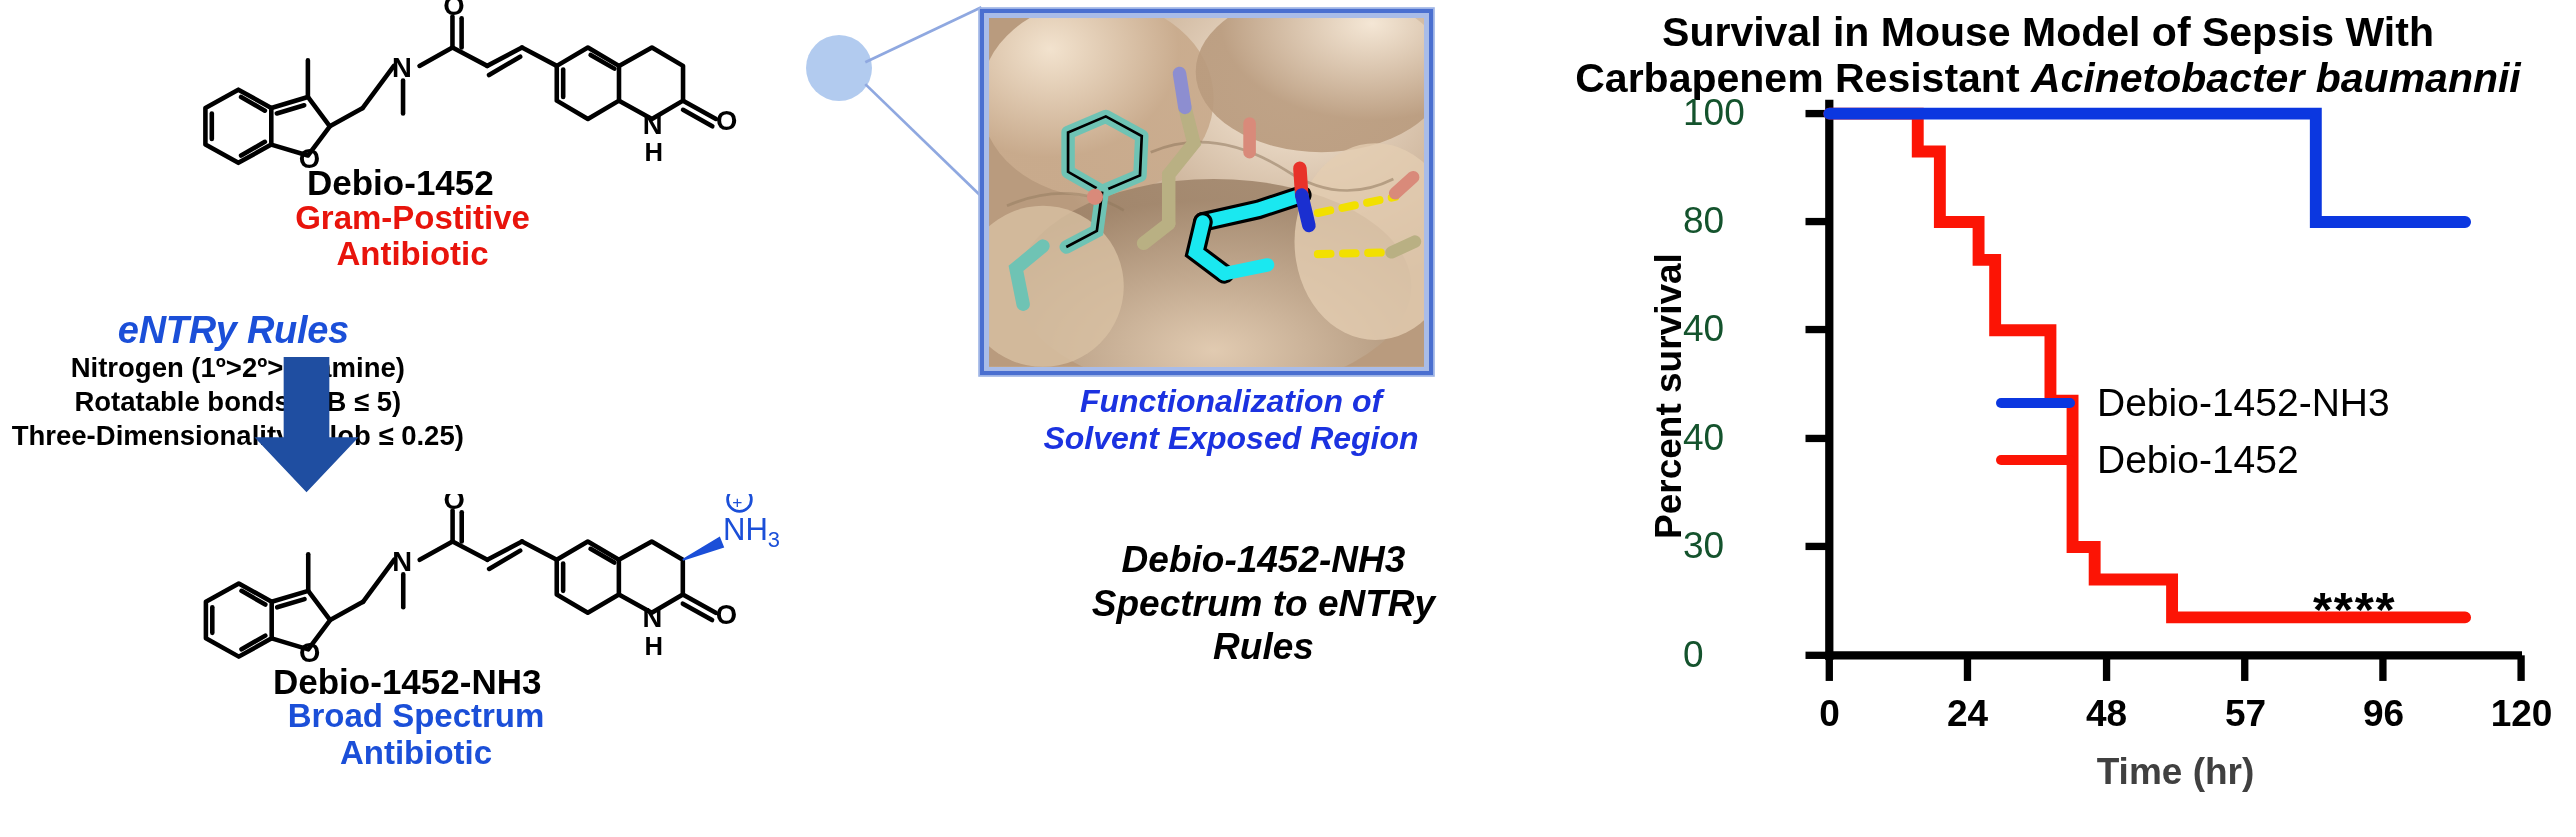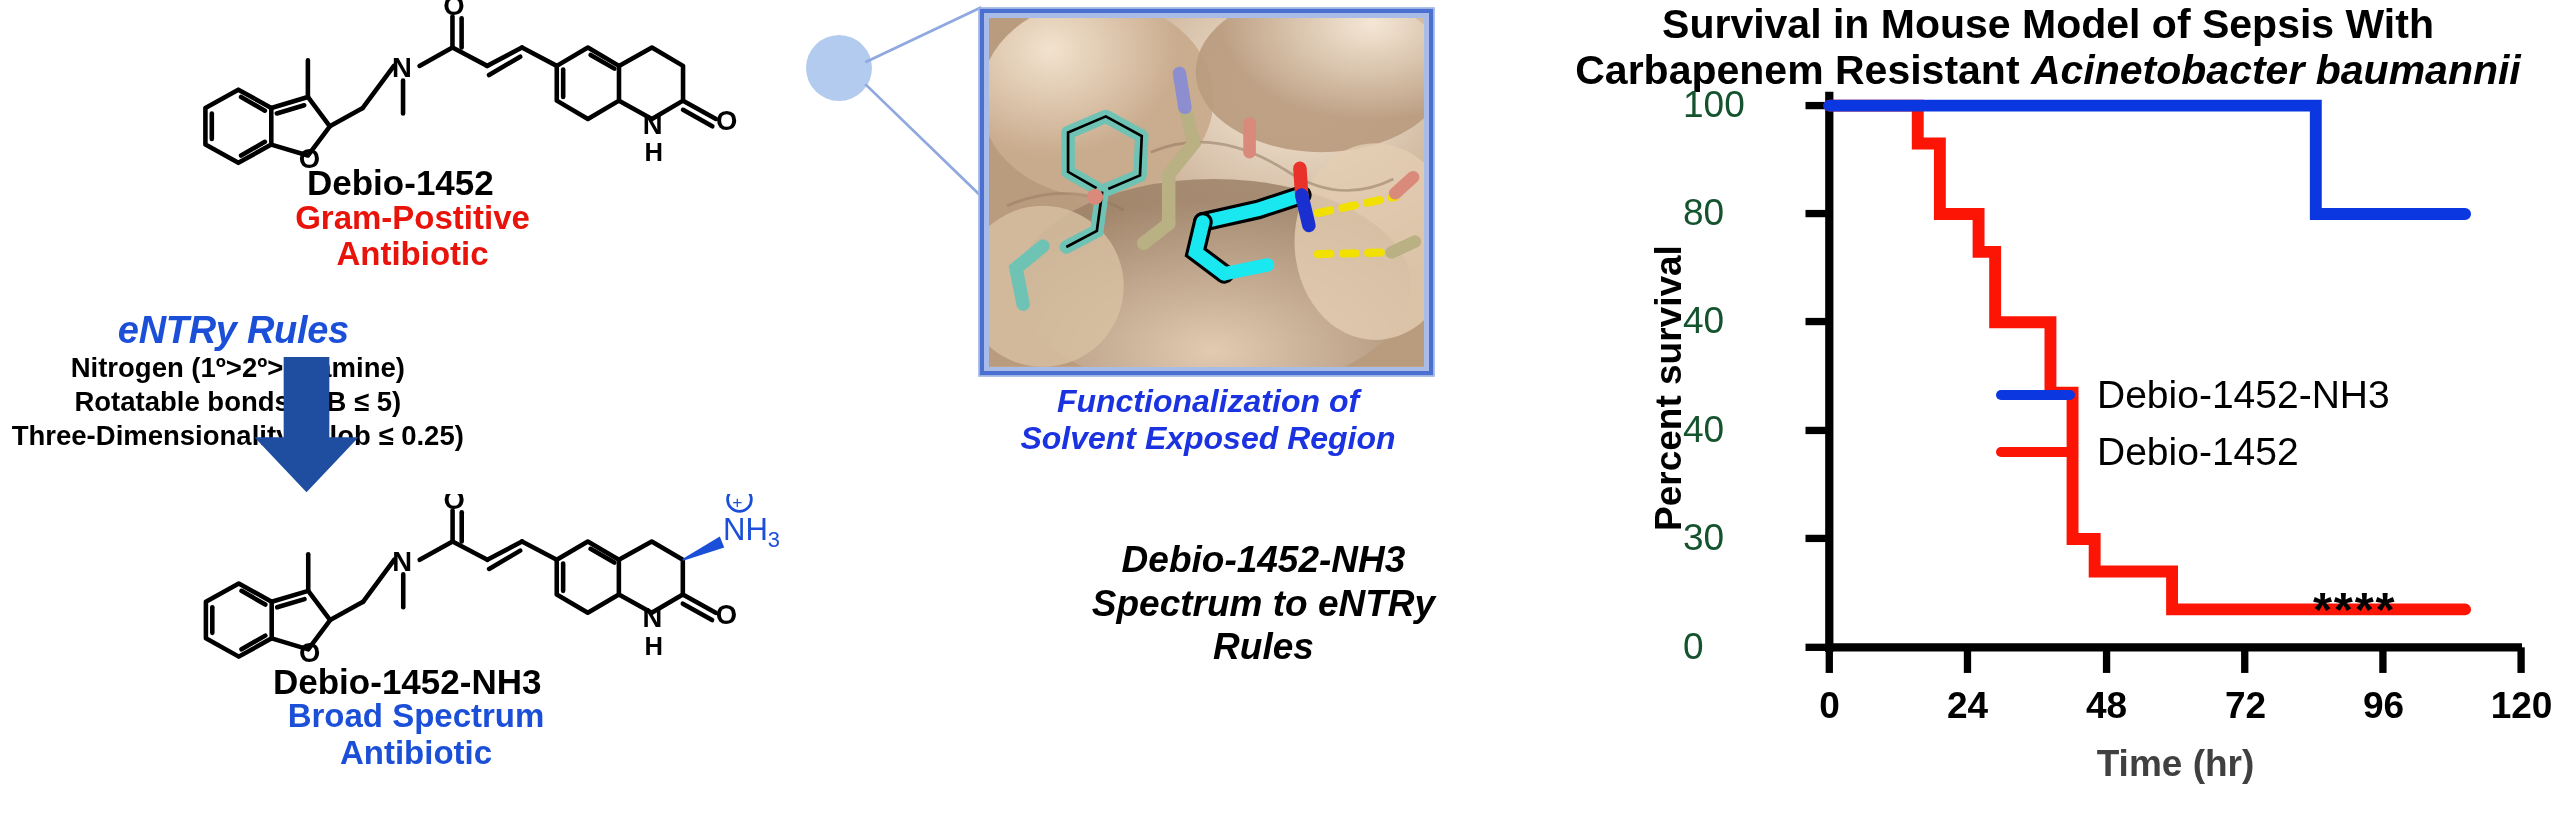--- a/index.html
+++ b/index.html
@@ -24,28 +24,28 @@
 
   #conforms-text{left:1053px;top:538px;width:421px;text-align:center;
                  font-style:italic;font-weight:bold;font-size:37px;color:#000;line-height:1.18;}
 
   
   #inset-frame{left:980px;top:9.2px;width:453px;height:366px;
                border:4.6px solid #4a6fd0;background:#a9bce8;padding:4.6px;box-sizing:border-box;
                box-shadow:0 0 0 1.8px #9db3e5;}
   #inset-img{width:100%;height:100%;position:relative;overflow:hidden;
              background:#d9c3a8;}
-  #inset-caption{left:970px;top:383px;width:476px;text-align:center;
+  #inset-caption{left:993px;top:383px;width:476px;text-align:center;
                  font-style:italic;font-weight:bold;font-size:32px;color:#1b32e0;line-height:1.15;}
 
   
   #leader{left:824px;top:0px;}
 
   
-  #chart-panel{left:1520px;top:0;width:1056px;height:746px;}
+  #chart-panel{left:1520px;top:8px;width:1056px;height:746px;}
   #chart-title{position:absolute;left:0;top:1.8px;width:1056px;text-align:center;
                font-weight:bold;font-size:41px;color:#000;line-height:1.12;
                font-family:"Liberation Sans","DejaVu Sans",sans-serif;}
   #chart-title .sp{font-style:italic;}
 
   #plot-area{position:absolute;left:0;top:0;width:1056px;height:838px;}
 
   .ytick-label{position:absolute;font-weight:normal;font-size:37px;color:#14532d;
                text-align:left;width:101px;}
   .xtick-label{position:absolute;font-weight:bold;font-size:37px;color:#000;
@@ -288,21 +288,21 @@
   <div class="ytick-label" style="left:163px;top:84px;">100</div>
   <div class="ytick-label" style="left:163px;top:192px;">80</div>
   <div class="ytick-label" style="left:163px;top:300px;">40</div>
   <div class="ytick-label" style="left:163px;top:409px;">40</div>
   <div class="ytick-label" style="left:163px;top:517px;">30</div>
   <div class="ytick-label" style="left:163px;top:626px;">0</div>
 
   <div class="xtick-label" style="left:259px;top:685px;">0</div>
   <div class="xtick-label" style="left:397px;top:685px;">24</div>
   <div class="xtick-label" style="left:536px;top:685px;">48</div>
-  <div class="xtick-label" style="left:675px;top:685px;">72</div>
+  <div class="xtick-label" style="left:675px;top:685px;">57</div>
   <div class="xtick-label" style="left:813px;top:685px;">96</div>
   <div class="xtick-label" style="left:951px;top:685px;">120</div>
 
   <div id="ylabel" style="left:128px;top:531px;">Percent survival</div>
   <div id="xlabel" style="left:335px;top:743px;">Time (hr)</div>
 
   <div id="legend">
     <div class="legend-row">
       <div class="legend-swatch" style="background:#0b37e0;"></div>
       <div class="legend-text">Debio-1452-NH3</div>

